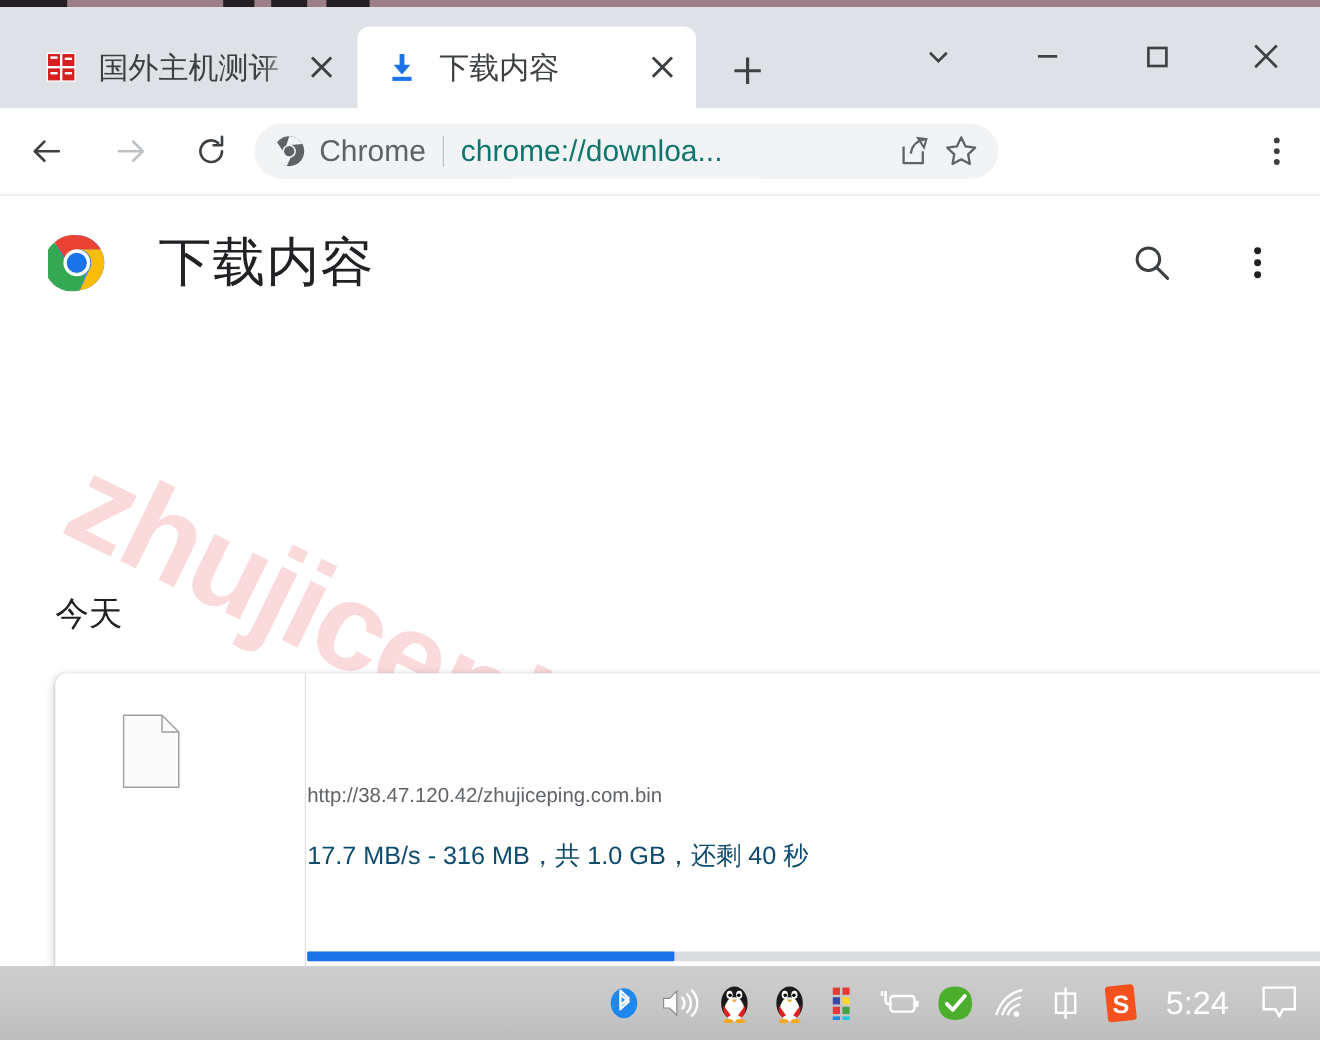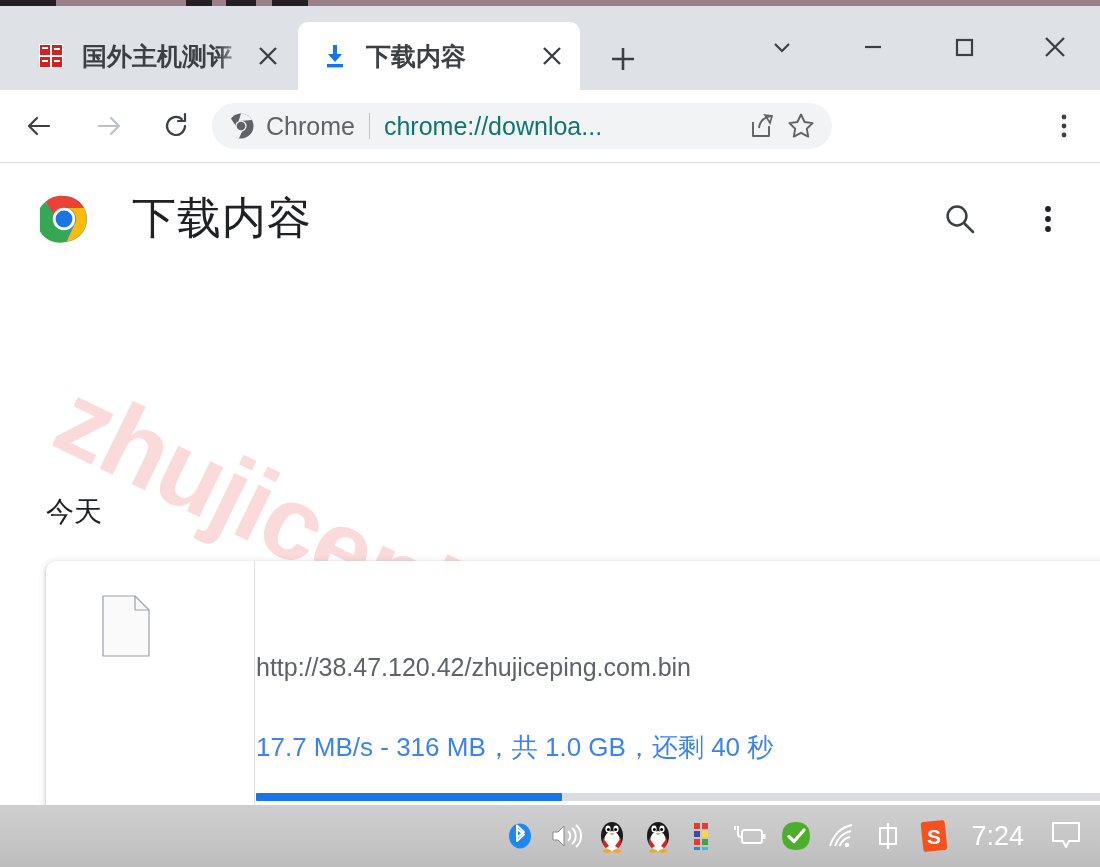--- a/index.html
+++ b/index.html
@@ -11,21 +11,21 @@
   .screen{position:absolute;inset:0;width:1100px;height:867px;overflow:hidden;}
 
   
   .behind-strip{position:absolute;left:0;top:0;width:1100px;height:8px;background:#9b8088;}
   .behind-strip .bseg{position:absolute;top:0;height:8px;background:#241f23;}
 
   
   .win{position:absolute;left:0;top:6px;width:1100px;height:799px;background:#ffffff;}
 
   
-  .tabstrip{position:absolute;left:0;top:0;width:1100px;height:84px;background:#dee1e6;font-weight:bold;}
+  .tabstrip{position:absolute;left:0;top:0;width:1100px;height:84px;background:#dee1e6;}
   .tab{position:absolute;top:16px;height:68px;border-radius:10px 10px 0 0;display:flex;align-items:center;box-sizing:border-box;}
   .tab.inactive{left:14px;width:282px;background:#dee1e6;}
   .tab.active{left:298px;width:282px;background:#ffffff;}
   .tab .favicon{width:30px;height:30px;margin-left:22px;flex:0 0 auto;display:flex;align-items:center;justify-content:center;}
   .tab .tabtitle{
     font-size:25px;color:#3c4043;margin-left:16px;white-space:nowrap;overflow:hidden;
     -webkit-mask-image:linear-gradient(90deg,#000 82%,transparent 100%);
             mask-image:linear-gradient(90deg,#000 82%,transparent 100%);
     flex:1 1 auto;
   }
@@ -67,22 +67,22 @@
   .today-label{position:absolute;left:46px;top:330px;font-size:28px;color:#202124;}
   .card{
     position:absolute;left:46px;top:398px;width:1085px;height:384px;
     background:#ffffff;border-radius:10px;
     box-shadow:0 1px 2px rgba(60,64,67,.30),0 2px 6px 2px rgba(60,64,67,.15);
   }
   .card-divider{position:absolute;left:208px;top:0;width:1px;height:384px;background:#e0e0e0;}
   .file-icon{position:absolute;left:102px;top:432px;width:48px;height:62px;}
 
   .fname{position:absolute;left:256px;top:440px;font-size:27px;color:#1a73e8;font-weight:bold;}
-  .furl{position:absolute;left:256px;top:490px;font-size:25px;color:#5f6368;}
-  .fstatus{position:absolute;left:256px;top:567px;font-size:26px;color:#3b82f6;}
+  .furl{position:absolute;left:256px;top:490px;font-size:17px;color:#5f6368;}
+  .fstatus{position:absolute;left:256px;top:536px;font-size:21px;color:#0c4a6e;}
 
   .progress-track{position:absolute;left:256px;top:630px;width:850px;height:8px;background:#dadce0;border-radius:1px;}
   .progress-fill{position:absolute;left:0;top:0;height:8px;background:#1a73e8;border-radius:1px;}
 
   
   .taskbar{position:absolute;left:0;top:805px;width:1100px;height:62px;
     background:linear-gradient(180deg,#cfcfcf 0%,#c6c6c6 55%,#bdbdbd 100%);}
   .tray{position:absolute;right:6px;top:0;height:62px;display:flex;align-items:center;gap:0px;}
   .tray-item{width:46px;height:62px;display:flex;align-items:center;justify-content:center;}
   .tray-clock{font-size:27px;color:#ffffff;padding:0 14px;display:flex;align-items:center;height:62px;}
@@ -379,21 +379,21 @@
         </svg>
       </span>
 
       <span class="tray-item">
         <svg width="32" height="34" viewBox="0 0 32 34">
           <rect x="4" y="2" width="24" height="30" rx="3" fill="#f4511e" transform="rotate(-6 16 17)"></rect>
           <text x="16" y="25" font-family="Liberation Sans, sans-serif" font-size="21" font-weight="bold" fill="#ffffff" text-anchor="middle">S</text>
         </svg>
       </span>
 
-      <span class="tray-clock">7:24</span>
+      <span class="tray-clock">5:24</span>
 
       <span class="tray-item" style="width:56px;">
         <svg width="36" height="34" viewBox="0 0 36 34">
           <path d="M5 4 L31 4 L31 22 L21 22 L18 28 L15 22 L5 22 Z" fill="none" stroke="#ffffff" stroke-width="2" stroke-linejoin="round"></path>
         </svg>
       </span>
     </div>
   </div>
 
 </div>

